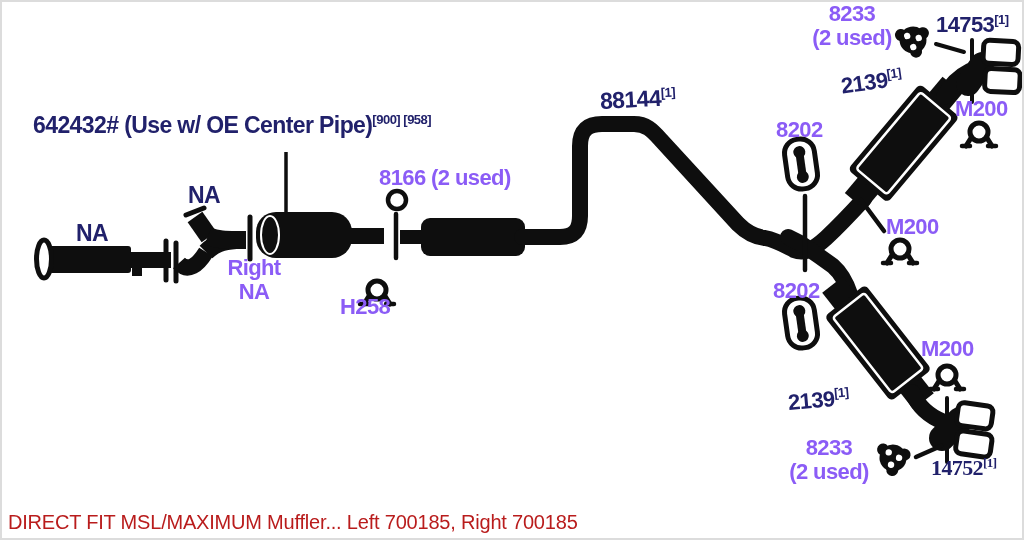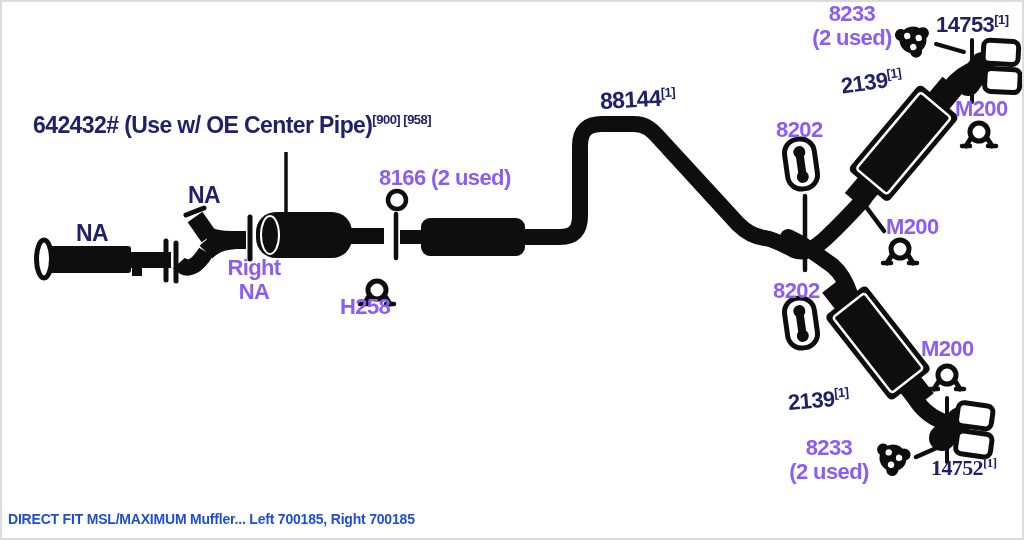--- a/index.html
+++ b/index.html
@@ -11,21 +11,21 @@
   svg.art { position:absolute; left:0; top:0; }
   .lbl {
     position:absolute; font-weight:bold; font-size:22px; line-height:1.08;
     color:#8b5cf6; white-space:nowrap; letter-spacing:-0.6px;
   }
   .navy { color:#21216b; }
   .lbl sup { font-size:13px; letter-spacing:-0.5px; }
   .big { font-size:23px; }
   .ctr { text-align:center; }
   .caption {
-    position:absolute; font-weight:bold; font-size:14px; color:#1d4ed8;
+    position:absolute; font-weight:normal; font-size:20px; color:#b91c1c;
     letter-spacing:-0.2px; white-space:nowrap;
   }
 </style>
 </head>
 <body>
 
 <div class="stage">
 
   <svg class="art" width="1024" height="540" viewBox="0 0 1024 540">
     <defs>

